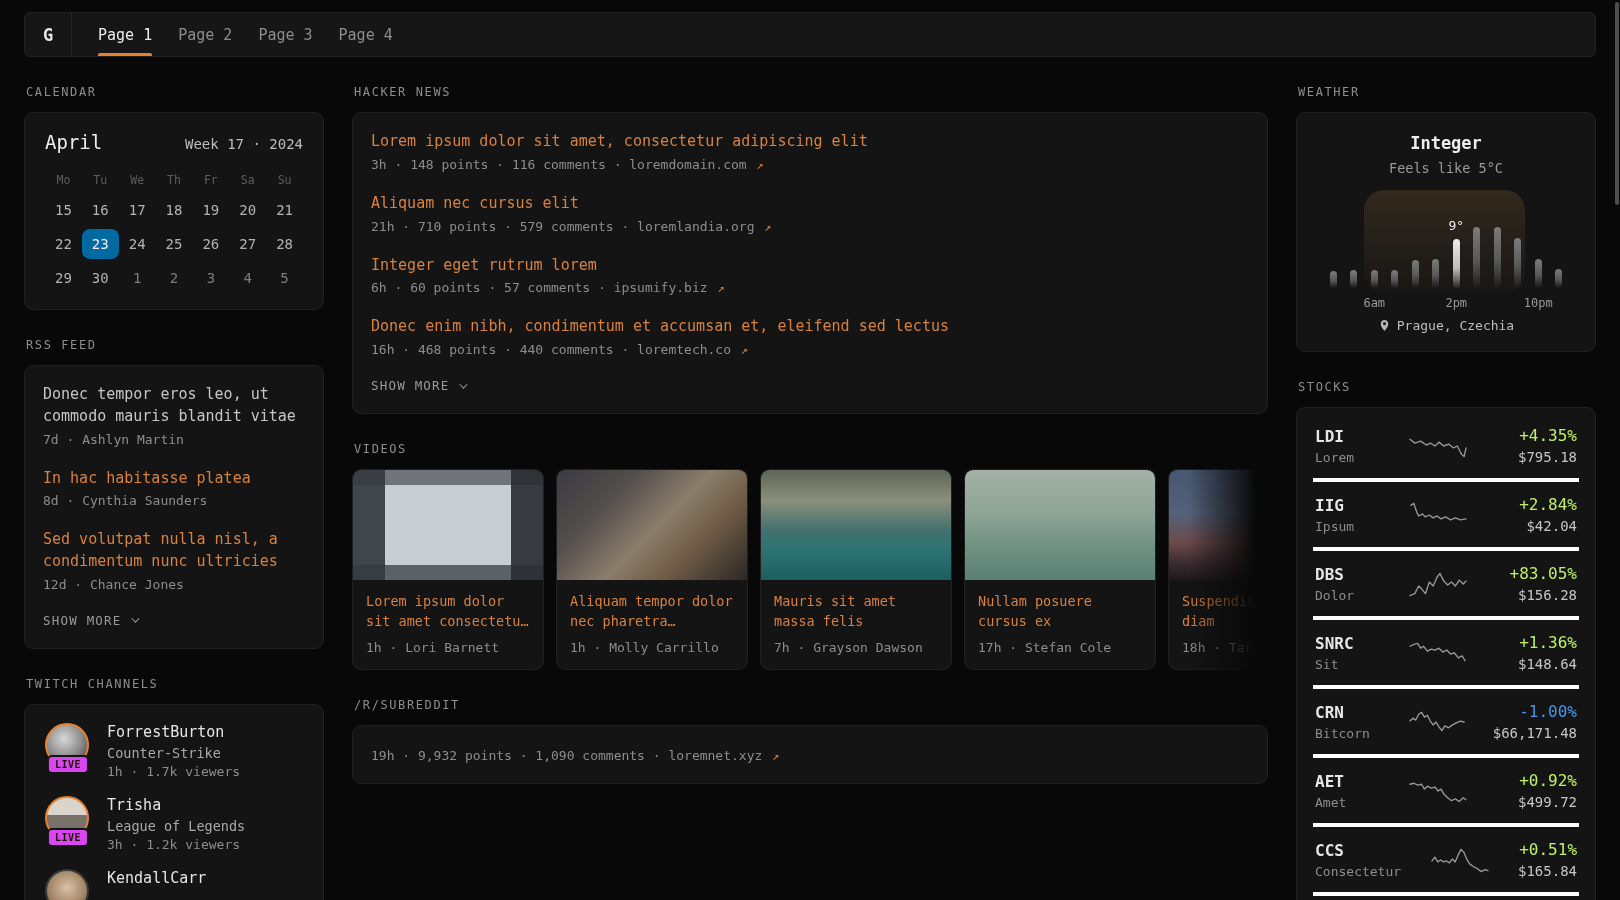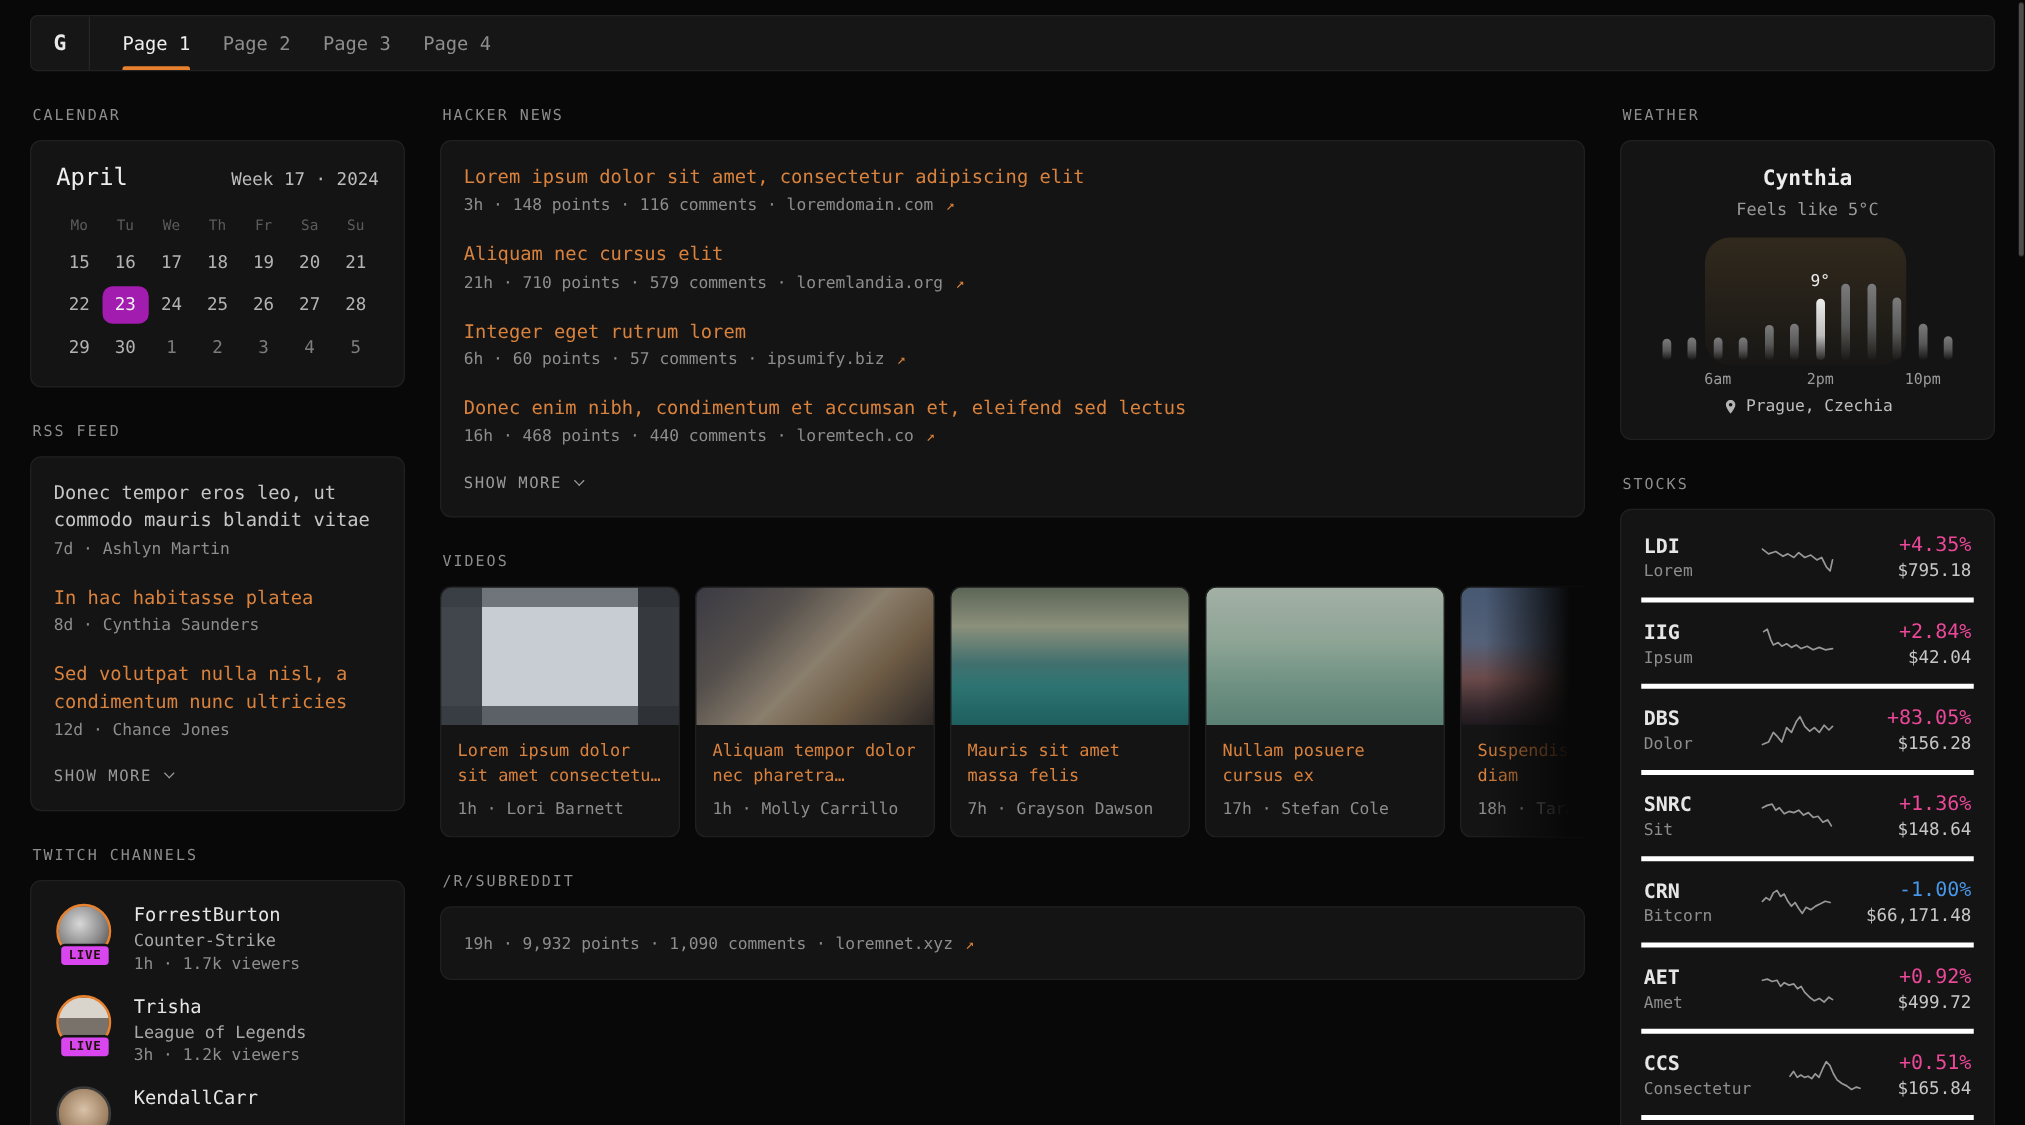--- a/index.html
+++ b/index.html
@@ -32,21 +32,21 @@
   }
   
   .cal-card { padding:18px 20px 16px; }
   .cal-head { display:flex; justify-content:space-between; align-items:baseline; }
   .cal-month { font-size:19px; color:#ededed; }
   .cal-week { font-size:14px; color:#bdbdbd; }
   .cal-grid { display:grid; grid-template-columns:repeat(7,1fr); row-gap:4px; margin-top:16px; }
   .cal-dow { font-size:11.5px; color:#5c5c5c; text-align:center; height:22px; line-height:22px; }
   .cal-day { font-size:14px; color:#b3b3b3; text-align:center; height:30px; line-height:30px; border-radius:8px; }
   .cal-day.muted { color:#7d7d7d; }
-  .cal-day.selected { background:#a21caf; color:#f2f2f2; }
+  .cal-day.selected { background:#0369a1; color:#f2f2f2; }
   
   .feed-card { padding:18px 18px 20px; }
   .feed-item + .feed-item { margin-top:21px; }
   .feed-title { display:block; font-size:15px; line-height:1.45; color:#d9823d;
     text-decoration:none; cursor:pointer; }
   .feed-title.visited { color:#c6c6c6; }
   .feed-meta { font-size:13px; color:#8d8d8d; margin-top:4px; }
   .ext-arrow { color:#d9823d; font-size:12px; margin-left:2px; }
   .show-more { display:flex; align-items:center; gap:9px; margin-top:21px;
     font-size:12.5px; letter-spacing:1.2px; color:#9a9a9a; cursor:pointer; background:none; border:none;
@@ -109,21 +109,21 @@
   .stocks-card { padding:5px 16px 0; }
   .stock-row { display:flex; align-items:center; justify-content:space-between; gap:10px;
     padding:13px 2px; cursor:pointer; }
   .stock-row + .stock-row { border-top:4px solid #ffffff; }
   .stock-sym { font-size:16px; font-weight:bold; color:#e6e6e6; }
   .stock-name { font-size:13px; color:#8d8d8d; margin-top:4px; }
   .stock-id { flex:1 1 auto; min-width:84px; }
   .spark { width:58px; height:26px; flex:0 0 58px; overflow:visible; }
   .spark polyline { fill:none; stroke:#989898; stroke-width:1.4; stroke-linejoin:round; stroke-linecap:round; }
   .stock-vals { flex:1 1 auto; text-align:right; }
-  .stock-change { font-size:16px; color:#ec4899; }
+  .stock-change { font-size:16px; color:#bef264; }
   .stock-change.negative { color:#4796e8; }
   .stock-price { font-size:14px; color:#c6c6c6; margin-top:4px; }
   
   .scroll-thumb { position:fixed; right:1px; top:2px; width:4px; height:203px;
     background:#4d4d4d; border-radius:2px; }
   .pin-icon { width:13px; height:13px; display:inline-block; }
 </style>
 </head>
 <body>
 
@@ -383,21 +383,21 @@
             <span class="ext-arrow">↗</span>
           </div>
         </div>
 
     </div>
   </div>
 
   <div>
     <div class="section-label">WEATHER</div>
     <div class="card wx-card">
-      <div class="wx-cond">Cynthia</div>
+      <div class="wx-cond">Integer</div>
       <div class="wx-feels">Feels like 5°C</div>
       <div class="wx-chart">
         <div class="wx-region"></div>
         <div class="wx-bars">
 
             <div class="wx-cell">
 
               <div class="wx-bar" style="height: 26%;"></div>
 
             </div>

